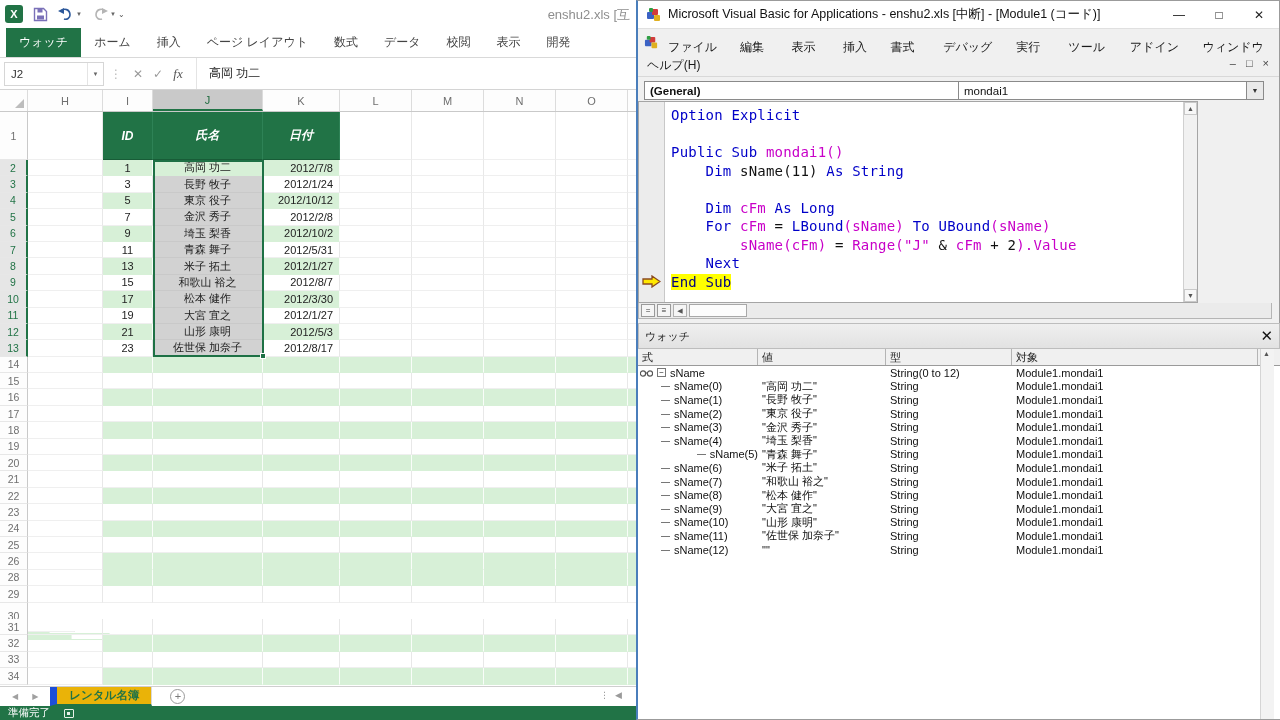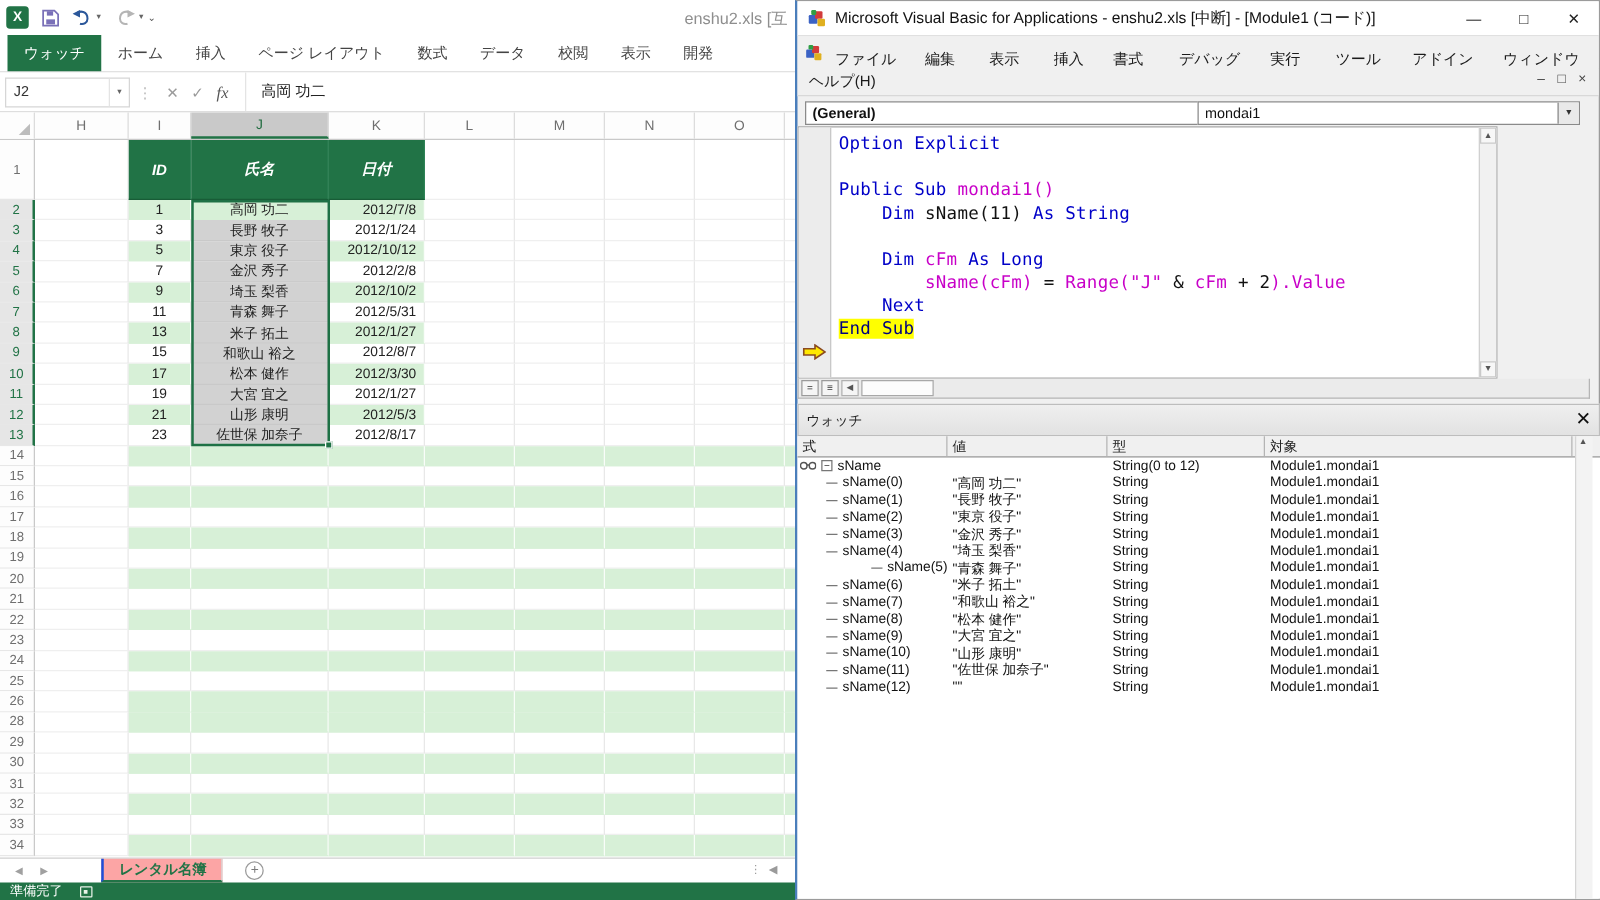--- a/index.html
+++ b/index.html
@@ -41,21 +41,21 @@
   .gc.selgray { background:#d2d2d2; border-right-color:#c4c4c4; border-bottom-color:#c9c9c9; }
   .gc.thead { background:#217346; color:#fff; font-weight:bold; font-style:italic; font-size:12px; justify-content:center; border-right-color:#2e8256; border-bottom-color:#185c37; }
   .gc.center { justify-content:center; }
   .gc.right { justify-content:flex-end; padding-right:6px; }
   .gc.fillc { flex:1; border-right:none; }
   .selbox { position:absolute; left:153px; top:160px; width:111px; height:197px; border:2px solid #1e7145; pointer-events:none; }
   .fillhandle { position:absolute; right:-4px; bottom:-4px; width:6px; height:6px; background:#1e7145; border:1px solid #fff; }
   
   .sheetbar { position:absolute; left:0; top:686px; width:636px; height:20px; background:#fff; border-top:1px solid #cfcfcf; display:flex; align-items:center; font-size:11px; }
   .snav { color:#a0a0a0; font-size:8px; margin-left:12px; }
-  .stab { margin-left:43px; height:100%; padding:0 12px; display:flex; align-items:center; color:#217346; font-weight:bold; background:#fca5a5; border-right:1px solid #d9d9d9; border-left:2px solid #1d4ed8; border-bottom:2px solid #217346; font-size:11.5px; }
+  .stab { margin-left:12px; height:100%; padding:0 12px; display:flex; align-items:center; color:#217346; font-weight:bold; background:#eab308; border-right:1px solid #d9d9d9; border-left:7px solid #1d4ed8; border-bottom:2px solid #217346; font-size:11.5px; }
   .addsheet { width:15px; height:15px; border:1px solid #9a9a9a; border-radius:50%; color:#7a7a7a; font-size:11px; line-height:13px; text-align:center; margin-left:18px; }
   .sbright { position:absolute; right:8px; top:3px; color:#9a9a9a; font-size:9px; letter-spacing:6px; }
   .statusbar { position:absolute; left:0; top:706px; width:636px; height:14px; background:#217346; color:#fff; font-size:10.5px; display:flex; align-items:center; }
   .statusbar .stxt { margin-left:8px; }
   .macroicon { width:10px; height:9px; border:1px solid #e8f2e8; border-radius:1px; margin-left:14px; position:relative; }
   .macroicon::after { content:""; position:absolute; left:2px; top:2px; width:3px; height:3px; background:#e8f2e8; }
 
   
   .vba { position:absolute; left:636px; top:0; width:644px; height:720px; background:#f0f0f0; border:1px solid #9b9b9b; border-left:2px solid #4a7ebb; }
   .vtitle { position:absolute; left:0; top:0; width:100%; height:28px; background:#ffffff; border-bottom:1px solid #e0e0e0; display:flex; align-items:center; }
@@ -500,21 +500,21 @@
           <div class="gc" style="width: 75px;"></div>
           <div class="gc" style="width: 50px;"></div>
           <div class="gc" style="width: 110px;"></div>
           <div class="gc" style="width: 77px;"></div>
           <div class="gc" style="width: 72px;"></div>
           <div class="gc" style="width: 72px;"></div>
           <div class="gc" style="width: 72px;"></div>
           <div class="gc" style="width: 72px;"></div>
           <div class="gc fillc"></div>
         </div>
-        <div class="grow" style="height: 16.4px;">
+        <div class="grow" style="height: 16.4px; flex-direction: column;">
           <div class="gut">30</div>
           <div class="gc" style="width: 75px;"></div>
           <div class="gc band" style="width: 50px;"></div>
           <div class="gc band" style="width: 110px;"></div>
           <div class="gc band" style="width: 77px;"></div>
           <div class="gc band" style="width: 72px;"></div>
           <div class="gc band" style="width: 72px;"></div>
           <div class="gc band" style="width: 72px;"></div>
           <div class="gc band" style="width: 72px;"></div>
           <div class="gc fillc band"></div>
@@ -655,20 +655,21 @@
           <polygon points="1,4 10,4 10,1 18,6.5 10,12 10,9 1,9" fill="#ffe800" stroke="#8a4a20" stroke-width="1.3"></polygon>
         </svg>
       </div>
       <div class="clines" id="codeLines">
           <div class="cline"><span class="c-k">Option Explicit</span></div>
           <div class="cline"></div>
           <div class="cline"><span class="c-k">Public Sub </span><span class="c-i">mondai1()</span></div>
           <div class="cline"><span class="c-n">    </span><span class="c-k">Dim </span><span class="c-n">sName(11) </span><span class="c-k">As String</span></div>
           <div class="cline"></div>
           <div class="cline"><span class="c-n">    </span><span class="c-k">Dim </span><span class="c-i">cFm</span><span class="c-k"> As Long</span></div>
+          <div class="cline"><span class="c-n">    </span><span class="c-k">For </span><span class="c-i">cFm</span><span class="c-n"> = </span><span class="c-k">LBound</span><span class="c-i">(sName)</span><span class="c-k"> To </span><span class="c-k">UBound</span><span class="c-i">(sName)</span></div>
           <div class="cline"><span class="c-n">        </span><span class="c-i">sName(cFm)</span><span class="c-n"> = </span><span class="c-i">Range("J"</span><span class="c-n"> &amp; </span><span class="c-i">cFm</span><span class="c-n"> + 2</span><span class="c-i">).Value</span></div>
           <div class="cline"><span class="c-n">    </span><span class="c-k">Next</span></div>
           <div class="cline"><span class="c-hl">End Sub</span></div>
         </div>
       <div class="vsb">
         <span class="sa" style="top:0;">▲</span>
         <span class="sa" style="bottom:0;">▼</span>
       </div>
     </div>
     <div class="hsbrow">

